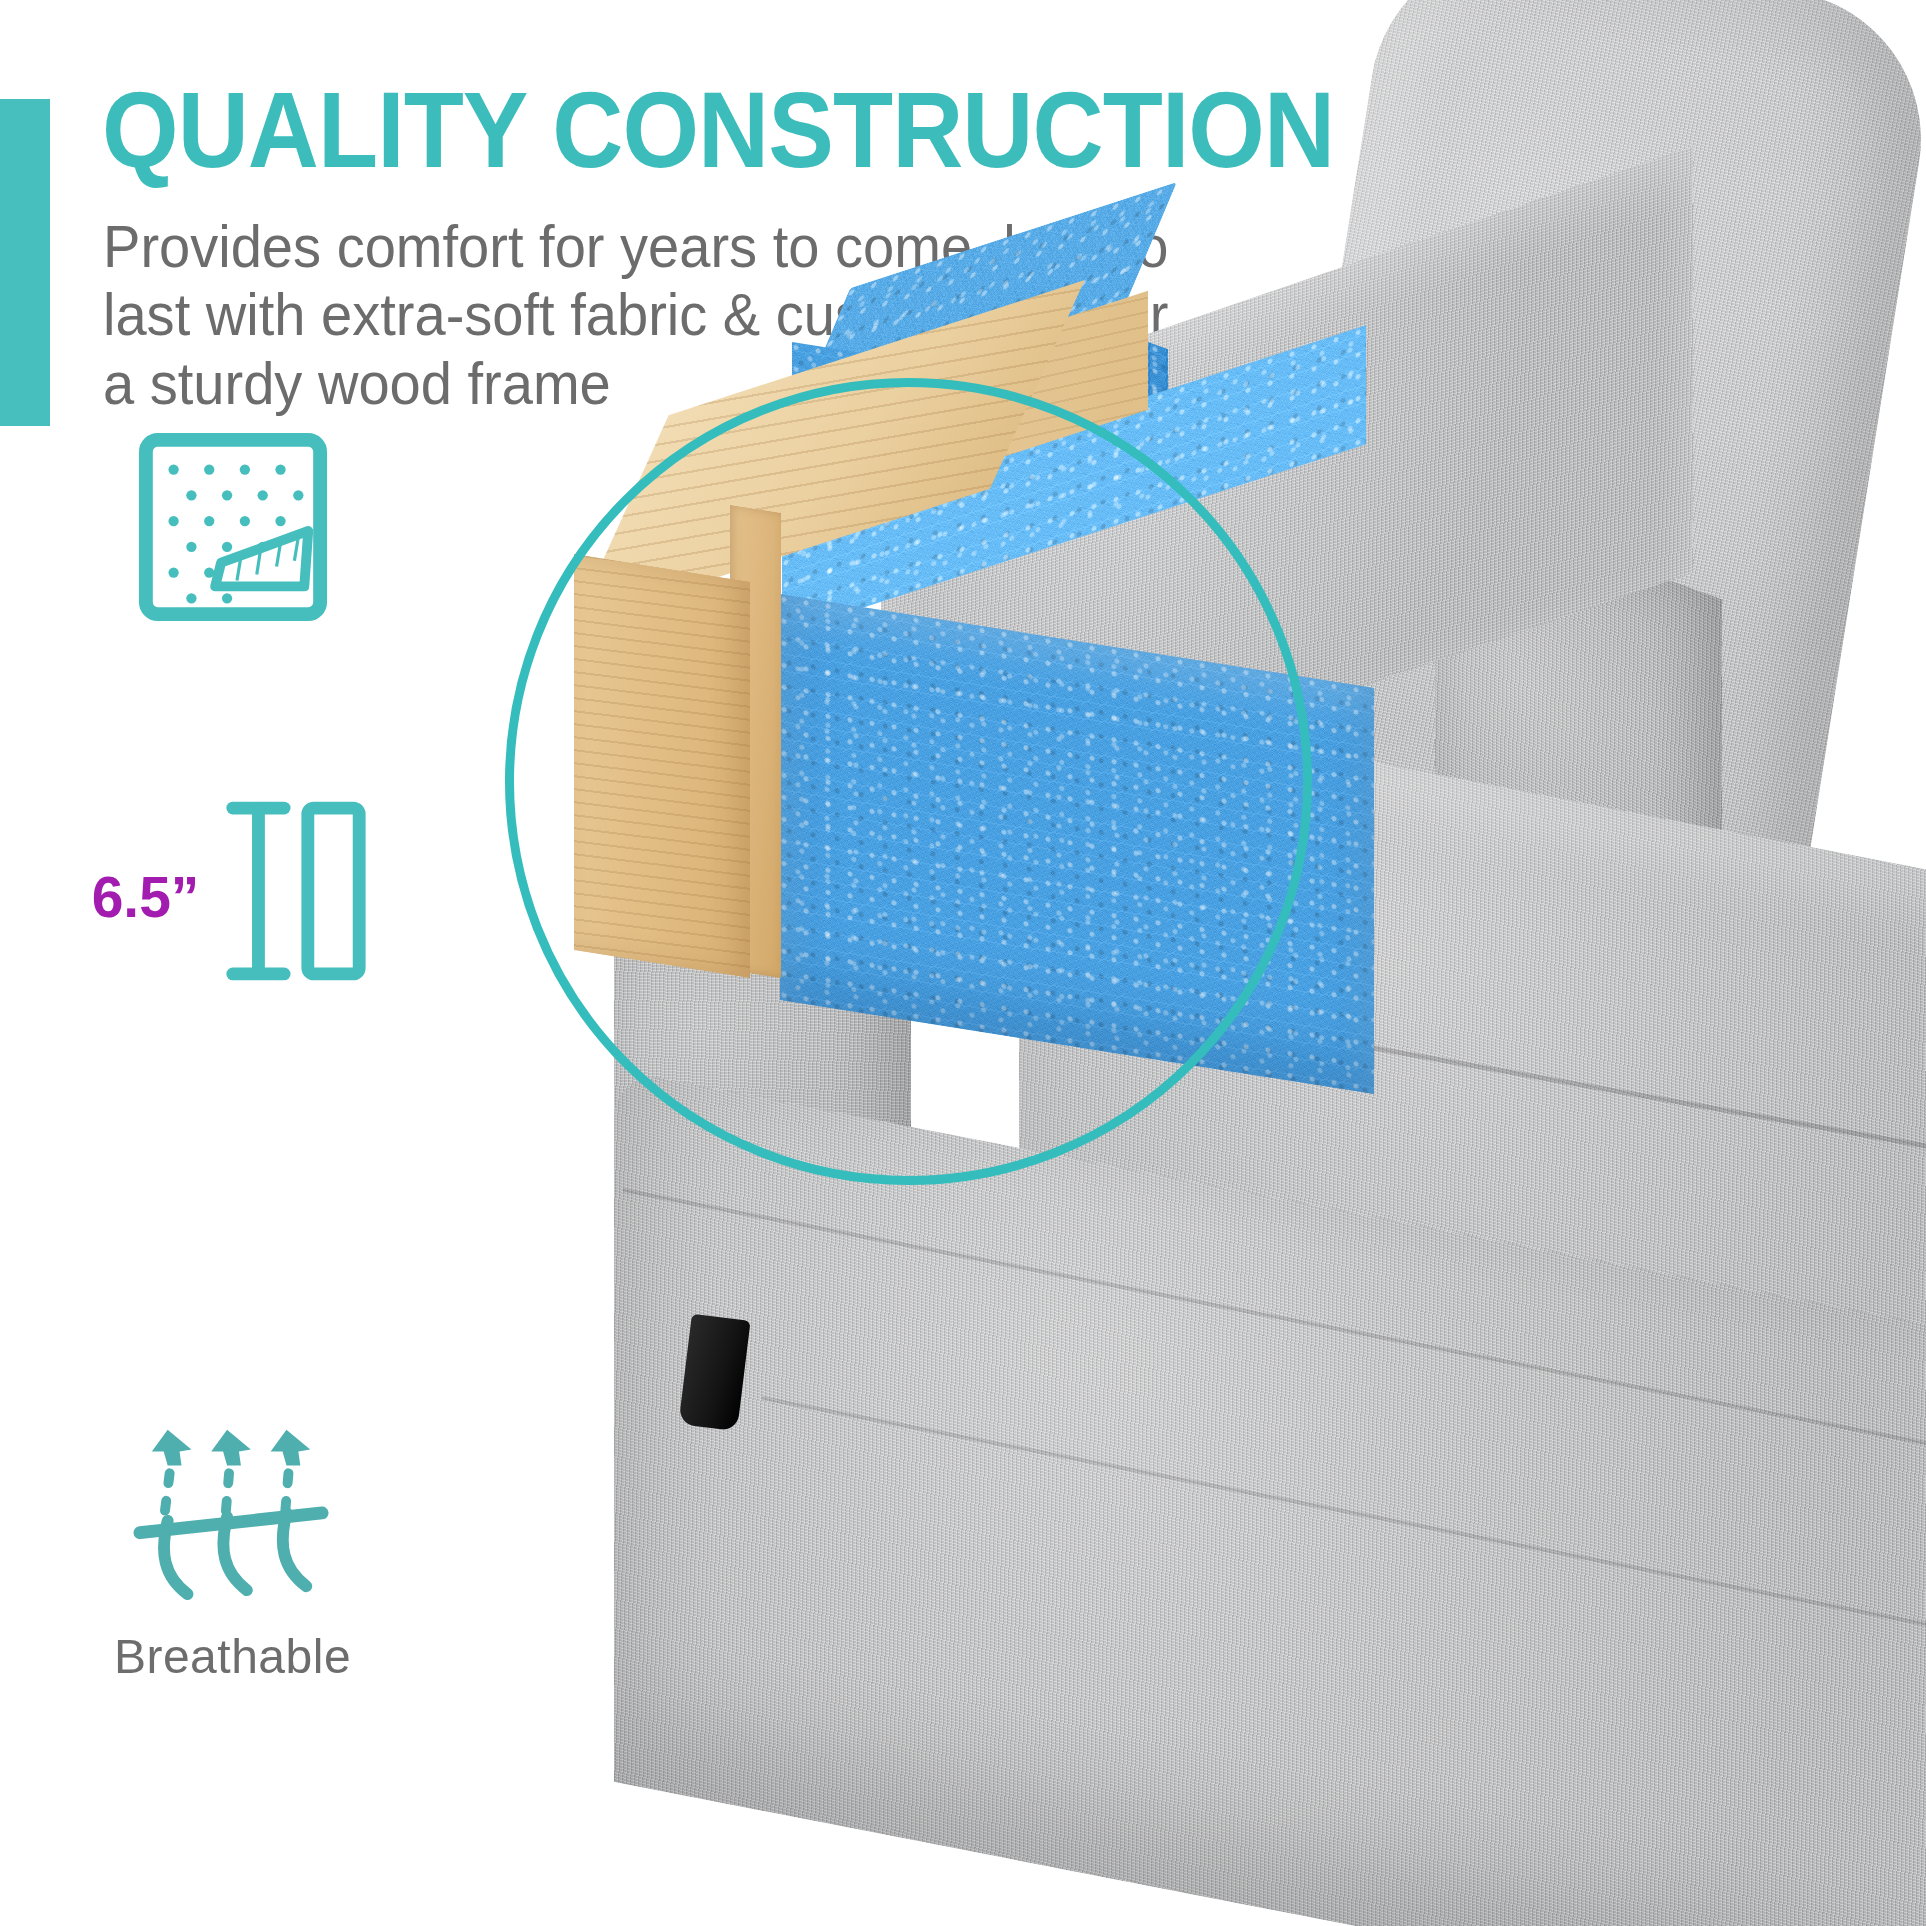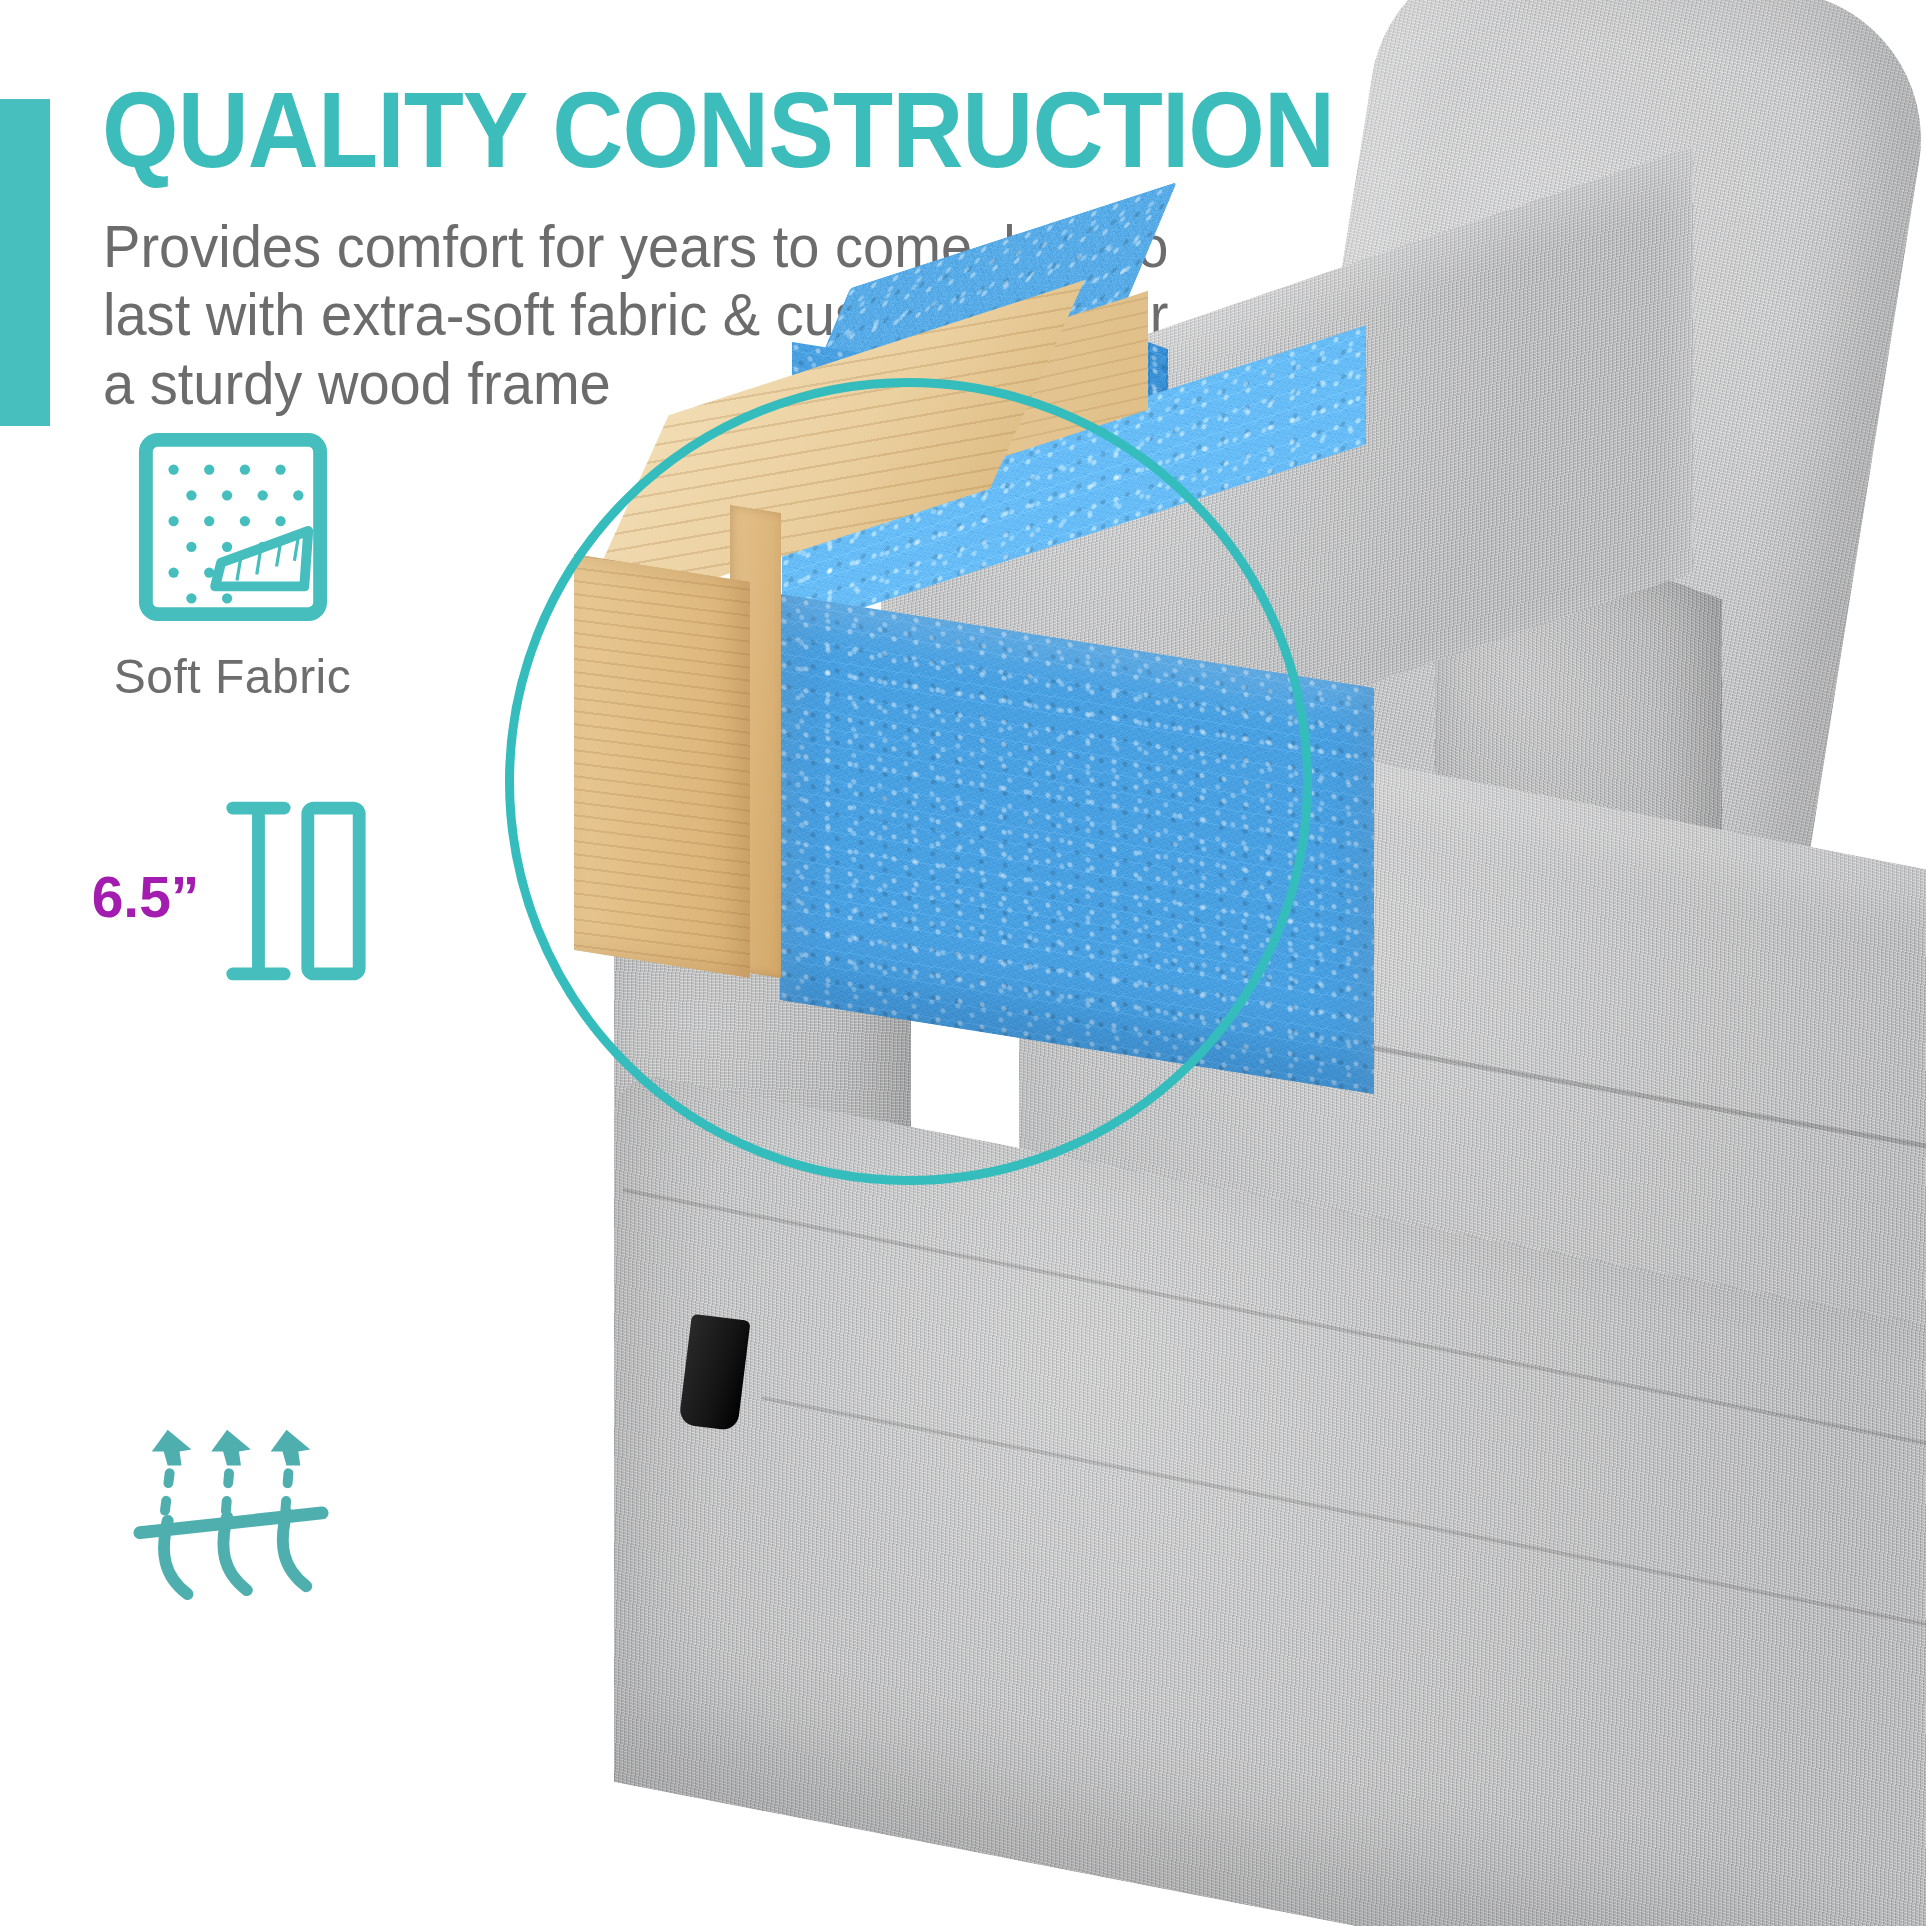--- a/index.html
+++ b/index.html
@@ -268,21 +268,20 @@
       </g>
       <path d="M41 80 L44 68 L88 52 L86 80 Z" fill="#fff" stroke="#45BEBD" stroke-width="5" stroke-linejoin="round"></path>
       <g stroke="#45BEBD" stroke-width="1.6" fill="none">
         <path d="M52 77 L54 65"></path>
         <path d="M62 74 L64 61"></path>
         <path d="M72 70 L74 58"></path>
         <path d="M81 67 L83 55"></path>
       </g>
     </svg>
   </div>
-  <div class="feature-label">Soft Fabric</div>
 </div>
 
 <div class="feature" id="feature-1">
   <div class="feature-icon">
     <div class="measure-wrap">
       <span class="measure-value">6.5”</span>
       <svg width="158" height="198" viewBox="0 0 80 100" aria-hidden="true">
         <g stroke="#45BEBD" stroke-width="6.5" stroke-linecap="round" fill="none">
           <path d="M9 8 L35 8"></path>
           <path d="M22 9 L22 91"></path>
@@ -309,20 +308,21 @@
       </g>
       <path d="M8 64 L100 54" stroke="#4FAFAE" stroke-width="6.5" stroke-linecap="round" fill="none"></path>
       <g stroke="#4FAFAE" stroke-width="6" stroke-linecap="round" fill="none">
         <path d="M22 58 C18 74, 20 86, 32 95"></path>
         <path d="M52 56 C48 72, 50 84, 62 93"></path>
         <path d="M82 54 C78 70, 80 82, 92 91"></path>
       </g>
     </svg>
   </div>
   <div class="feature-label">
+    <div>Breathable</div>
   </div>
 </div>
 
 <div id="photo">
 
   <div id="back-cushion" class="fabric fabric-light"></div>
   <div id="arm-side" class="fabric fabric-dark"></div>
   <div id="arm-top" class="fabric"></div>
   <div id="seat-cushion" class="fabric"></div>
   <div id="seat-seam"></div>

